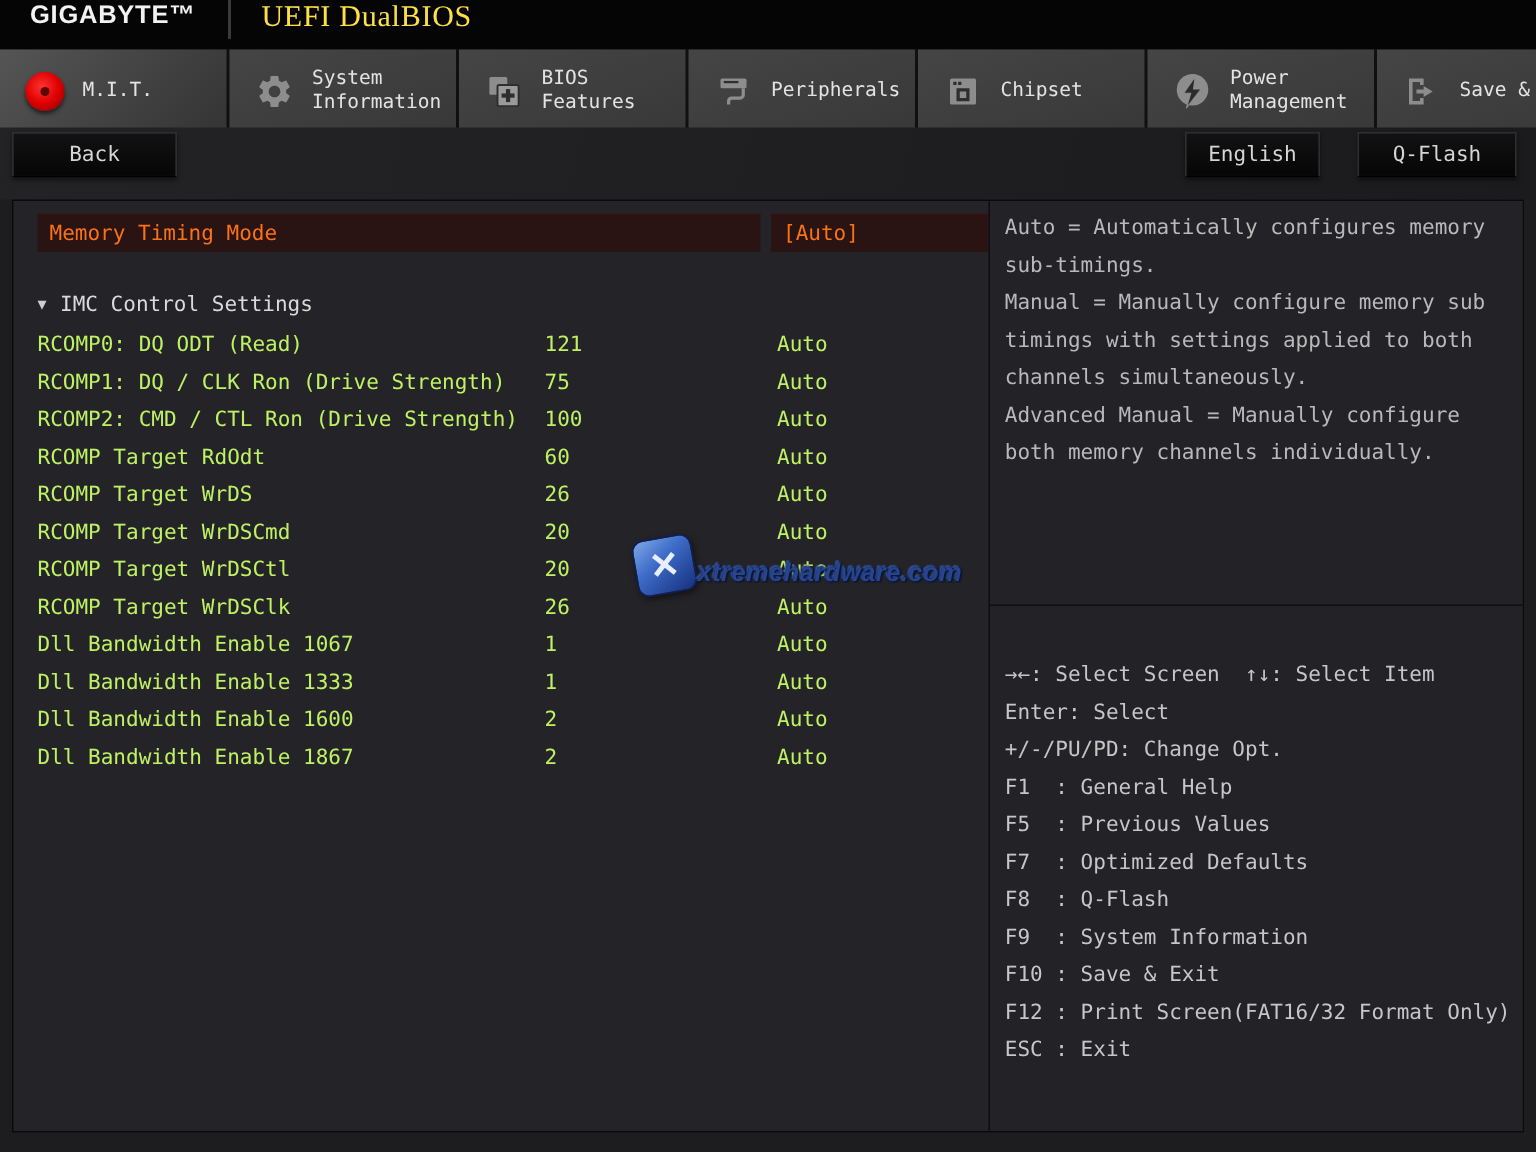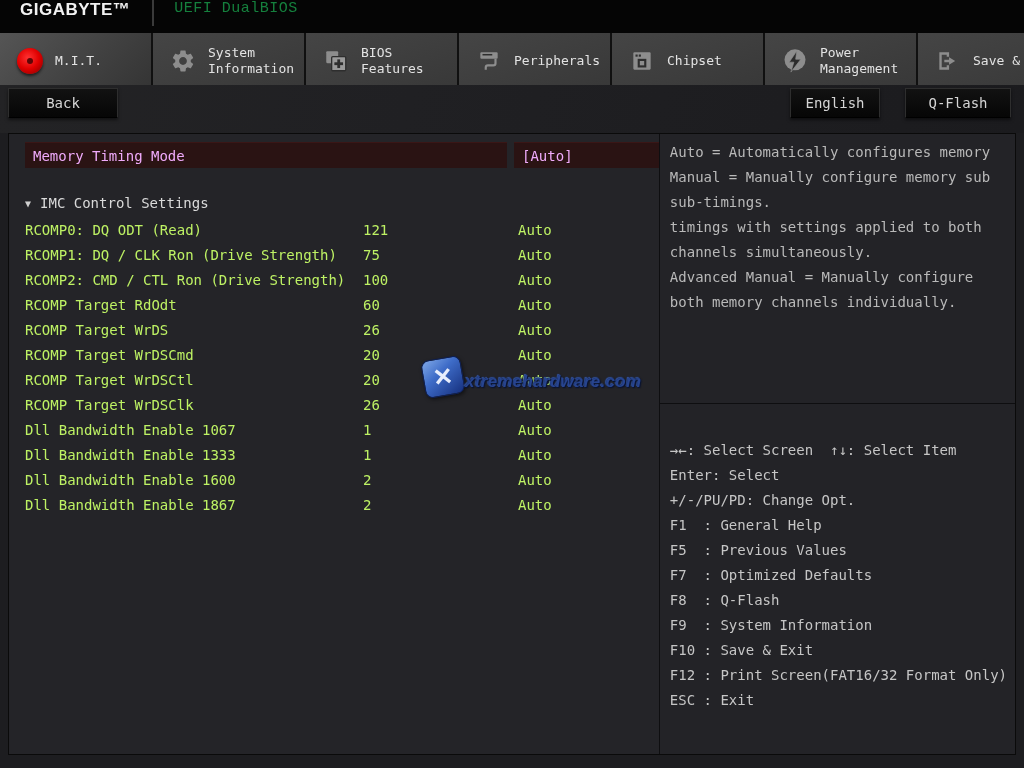--- a/index.html
+++ b/index.html
@@ -17,22 +17,22 @@
     background:#050505;
     display:flex; align-items:flex-start;
   }
   .brand {
     font-family:"Liberation Sans", sans-serif;
     font-weight:bold; font-size:17px; letter-spacing:.5px;
     color:#f2f2f2; padding:0 22px 0 20px;
   }
   .topbar-divider { width:2px; height:26px; background:#3a3a3a; }
   .fw-title {
-    font-family:Liberation Mono, monospace;
-    font-size:15px; color:#15803d; padding-left:20px; letter-spacing:.5px;
+    font-family:Liberation Serif, serif;
+    font-size:20px; color:#fde047; padding-left:20px; letter-spacing:.5px;
   }
 
   
   .tabbar {
     position:absolute; left:0; top:33px; width:1024px; height:56px;
     background:#101010; display:flex; gap:2px;
   }
   .tab {
     flex:1; display:flex; align-items:center; gap:11px; padding-left:16px;
     background:linear-gradient(160deg,#454545,#383838);
@@ -83,21 +83,21 @@
   .panel-right {
     flex:1; border-left:1px solid #0e0e10; position:relative;
     background:#232327;
   }
 
   
   .selected-row { position:absolute; left:16px; top:8px; display:flex; gap:7px; }
   .sel-cell {
     background:#2a1313; border-top:1px solid #3a1616;
     height:26px; display:flex; align-items:center;
-    color:#f0abfc; font-size:14px; padding-left:8px;
+    color:#f97316; font-size:14px; padding-left:8px;
   }
   .sel-label { width:482px; }
   .sel-value { width:154px; }
 
   
   .section-header {
     position:absolute; left:16px; top:61px; font-size:14px; color:#dadada;
     display:flex; align-items:center; gap:9px;
   }
   .tri { font-size:10px; color:#cfcfcf; }
@@ -318,24 +318,24 @@
         </div>
       <div class="wm-text">xtremehardware.com</div>
     </div>
   </div>
 
   <div class="panel-right">
     <div class="help-block">
 
         <div class="help-line">Auto = Automatically configures memory</div>
 
+        <div class="help-line">sub-timings.</div>
+
         <div class="help-line">Manual = Manually configure memory sub</div>
 
-        <div class="help-line">sub-timings.</div>
-
         <div class="help-line">timings with settings applied to both</div>
 
         <div class="help-line">channels simultaneously.</div>
 
         <div class="help-line">Advanced Manual = Manually configure</div>
 
         <div class="help-line">both memory channels individually.</div>
 
     </div>
     <div class="hints-block">

